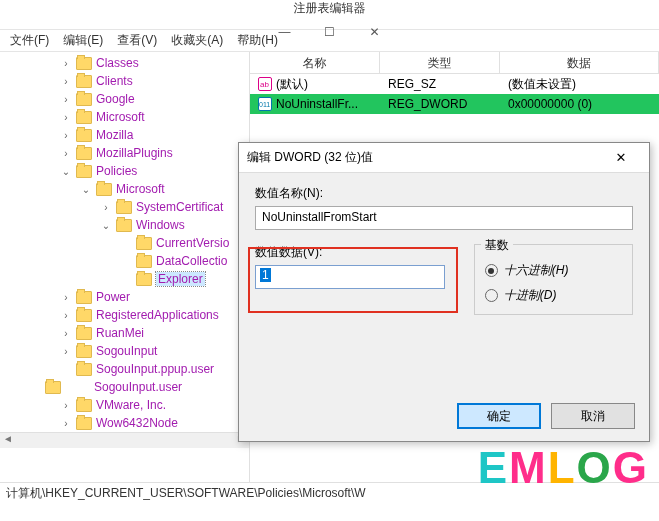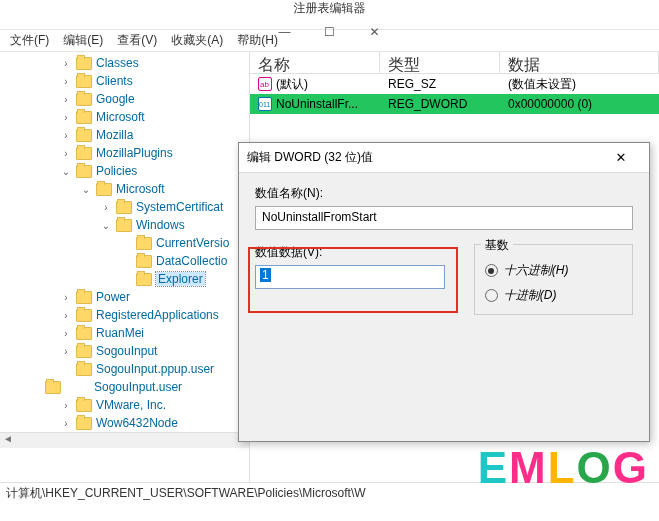--- a/index.html
+++ b/index.html
@@ -15,26 +15,26 @@
 .menubar { height: 22px; display: flex; align-items: center; padding: 0 4px; border-bottom: 1px solid #e5e5e5; gap: 2px; }
 .menu-item { padding: 2px 6px; font-size: 12px; color: #333; }
 
 .content { display: flex; height: 430px; }
 .tree-pane { width: 250px; border-right: 1px solid #e0e0e0; overflow: hidden; padding-top: 2px; }
 .tree { font-size: 12px; }
 .node { display: flex; align-items: center; height: 18px; white-space: nowrap; }
 .twist { width: 12px; text-align: center; color: #666; font-size: 10px; }
 .folder { width: 16px; height: 13px; background: #ffd868; border: 1px solid #e0b94f; border-radius: 1px; margin: 0 4px; position: relative; }
 .folder::before { content:""; position:absolute; top:-3px; left:0; width:6px; height:3px; background:#ffd868; border:1px solid #e0b94f; border-bottom:none; }
-.node-label { color: #0369a1; }
+.node-label { color: #a21caf; }
 .node.sel .node-label { background: #cde8ff; outline: 1px dotted #888; padding: 0 2px; }
 
 .list-pane { flex: 1; }
 .list-header { display: flex; height: 22px; border-bottom: 1px solid #e0e0e0; background: #fff; }
-.list-header .col { border-right: 1px solid #e0e0e0; padding: 3px 8px; font-size: 16px; color: #333; }
+.list-header .col { border-right: 1px solid #e0e0e0; padding: 3px 8px; font-size: 12px; color: #333; text-align: center; }
 .col-name { width: 130px; }
 .col-type { width: 120px; }
 .col-data { flex: 1; }
 .list-row { display: flex; height: 20px; align-items: center; }
 .list-row.sel { background: #22c55e; }
 .list-row .cell { padding: 0 8px; font-size: 12px; display: flex; align-items: center; gap: 4px; }
 .reg-icon { width: 14px; height: 14px; display: inline-block; border-radius: 2px; }
 .reg-icon.ab { background: #fff; border: 1px solid #d08; }
 .reg-icon.ab::after { content:"ab"; font-size:8px; color:#d08; position:relative; top:-2px; left:1px; }
 .reg-icon.num { background: #fff; border: 1px solid #07a; }
@@ -262,19 +262,23 @@
           <span class="radio checked"></span>
           <span>十六进制(H)</span>
         </div>
         <div class="radio-row">
           <span class="radio"></span>
           <span>十进制(D)</span>
         </div>
       </div>
     </div>
   </div>
+  <div class="dlg-btns">
+    <div class="dlg-btn primary">确定</div>
+    <div class="dlg-btn">取消</div>
+  </div>
 </div>
 
 <div class="highlight-box"></div>
 
 <div class="watermark">
   <span>E</span><span>M</span><span>L</span><span>O</span><span>G</span>
 </div>
 
 </body></html>

